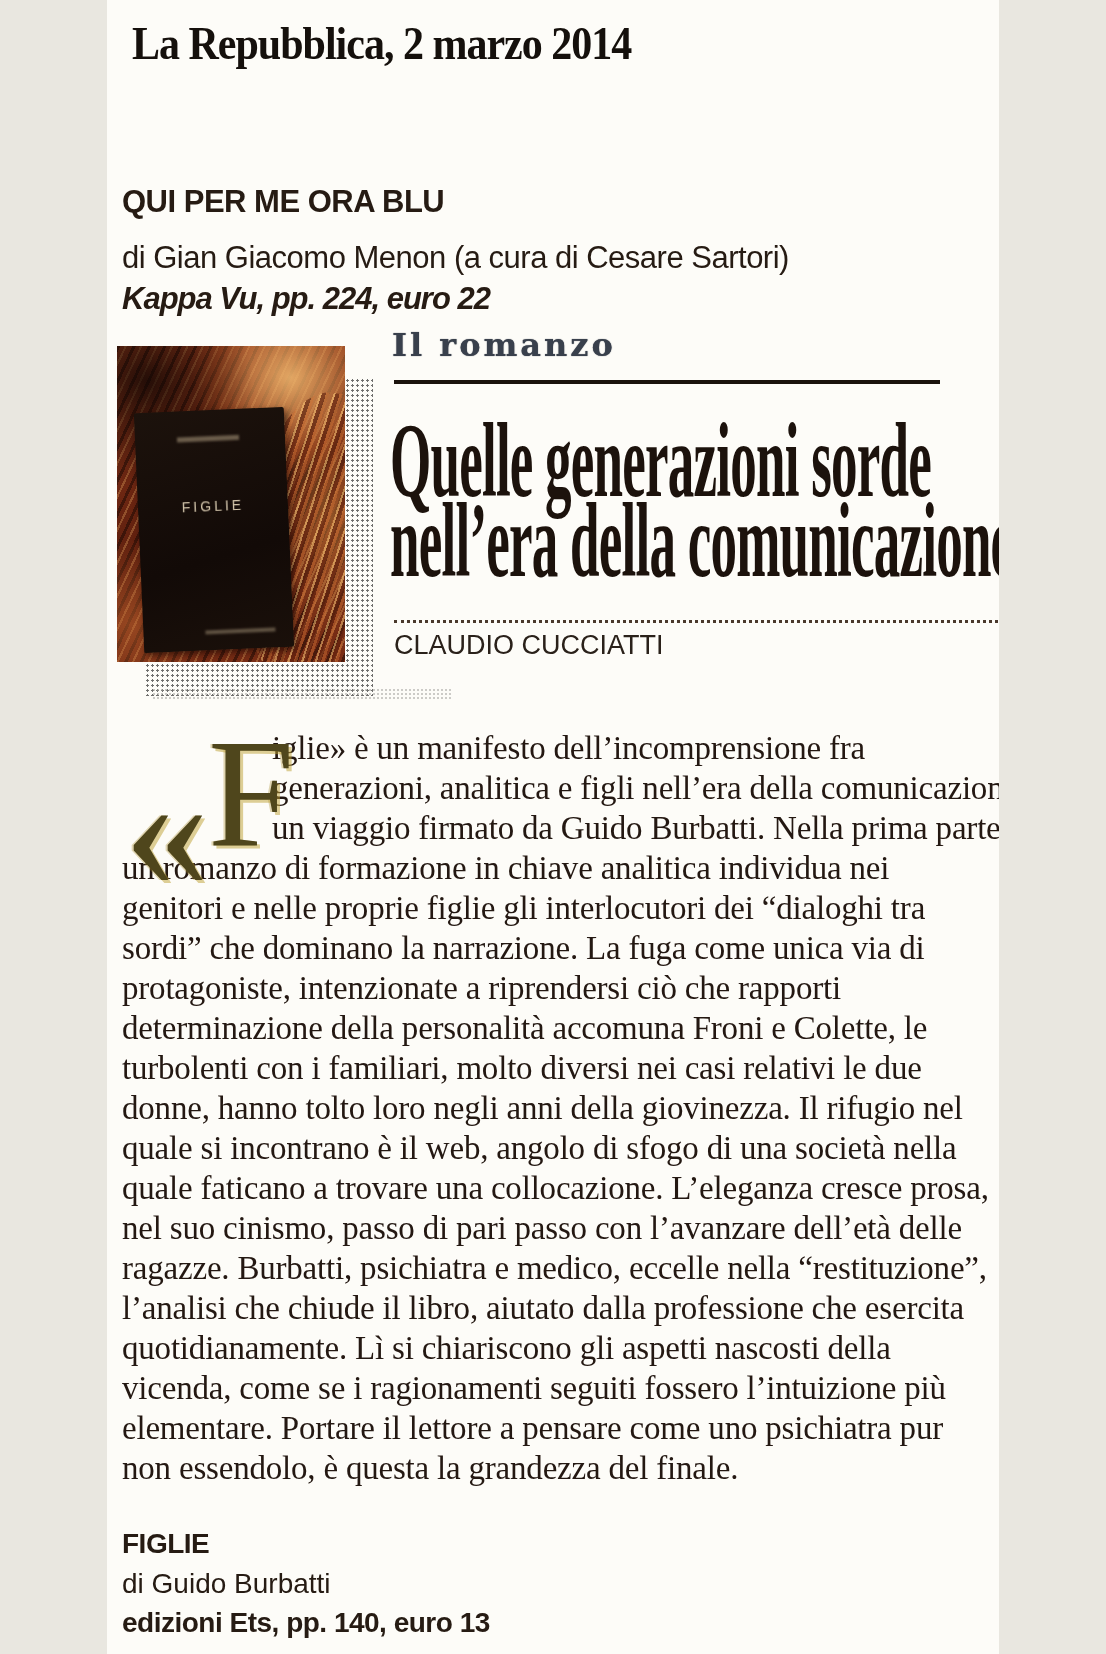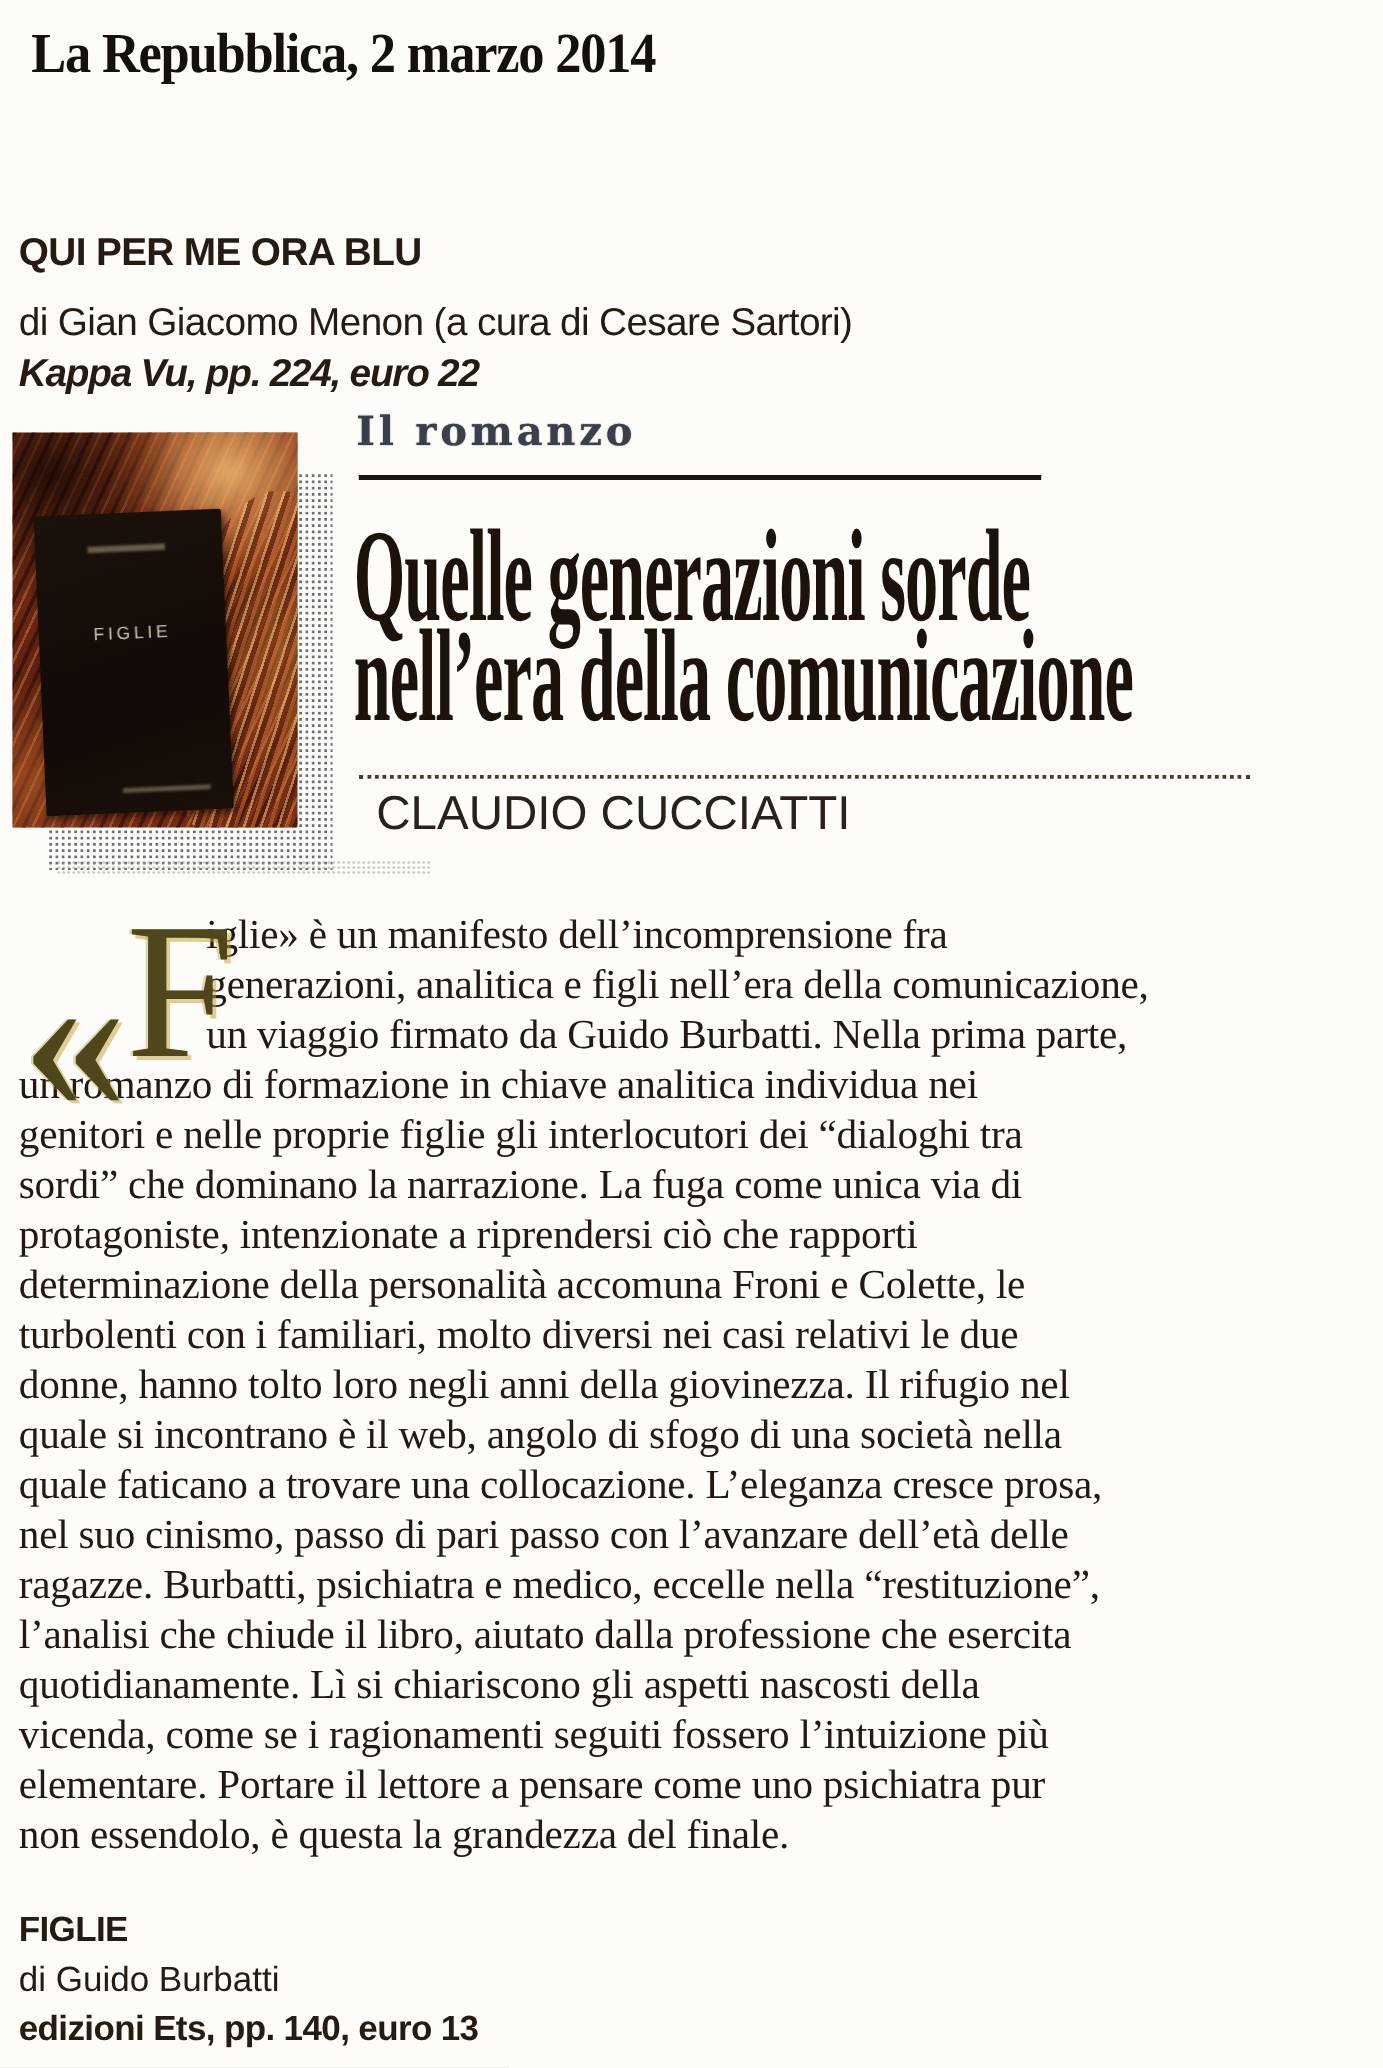--- a/index.html
+++ b/index.html
@@ -1,18 +1,18 @@
 <!DOCTYPE html>
 <html lang="it"><head>
 <meta charset="utf-8">
 <style>
   html,body{margin:0;padding:0;background:#e9e7e0;}
   .page{
     position:relative;
-    width:1106px;height:1654px;
+    width:892px;height:1654px;
     margin:0 auto;
     background:#fdfcf8;
     overflow:hidden;
     font-family:"Liberation Serif", serif;
     color:#241812;
   }
   
   .masthead{
     position:absolute;left:25px;top:18px;margin:0;
     font-family:"Liberation Serif", serif;
@@ -78,22 +78,22 @@
     font-family:"Liberation Serif", serif;font-weight:bold;
     font-size:68px;line-height:1;letter-spacing:-1px;color:#1c120c;white-space:nowrap;
     transform:scale(0.78,1.55);transform-origin:top left;
   }
   .hl1{top:408px;}
   .hl2{top:488px;}
   
   .dotted-rule{position:absolute;left:287px;top:620px;width:713px;height:0;
     border-top:3px dotted #4a392c;}
   .byline{
-    position:absolute;left:301px;top:630px;
-    font-family:"Liberation Sans", sans-serif;font-size:38px;color:#2a211a;
+    position:absolute;left:287px;top:630px;
+    font-family:"Liberation Sans", sans-serif;font-size:27px;color:#2a211a;
     white-space:nowrap;letter-spacing:0;
   }
   
   .smudge{position:absolute;left:45px;top:688px;width:300px;height:13px;
     background-image:radial-gradient(#9a9a96 1px, transparent 1.2px);
     background-size:4px 4px;opacity:.5;}
   
   .body{position:absolute;left:15px;top:728px;width:1085px;}
   .bl{
     height:40px;line-height:40px;font-size:33px;white-space:nowrap;

